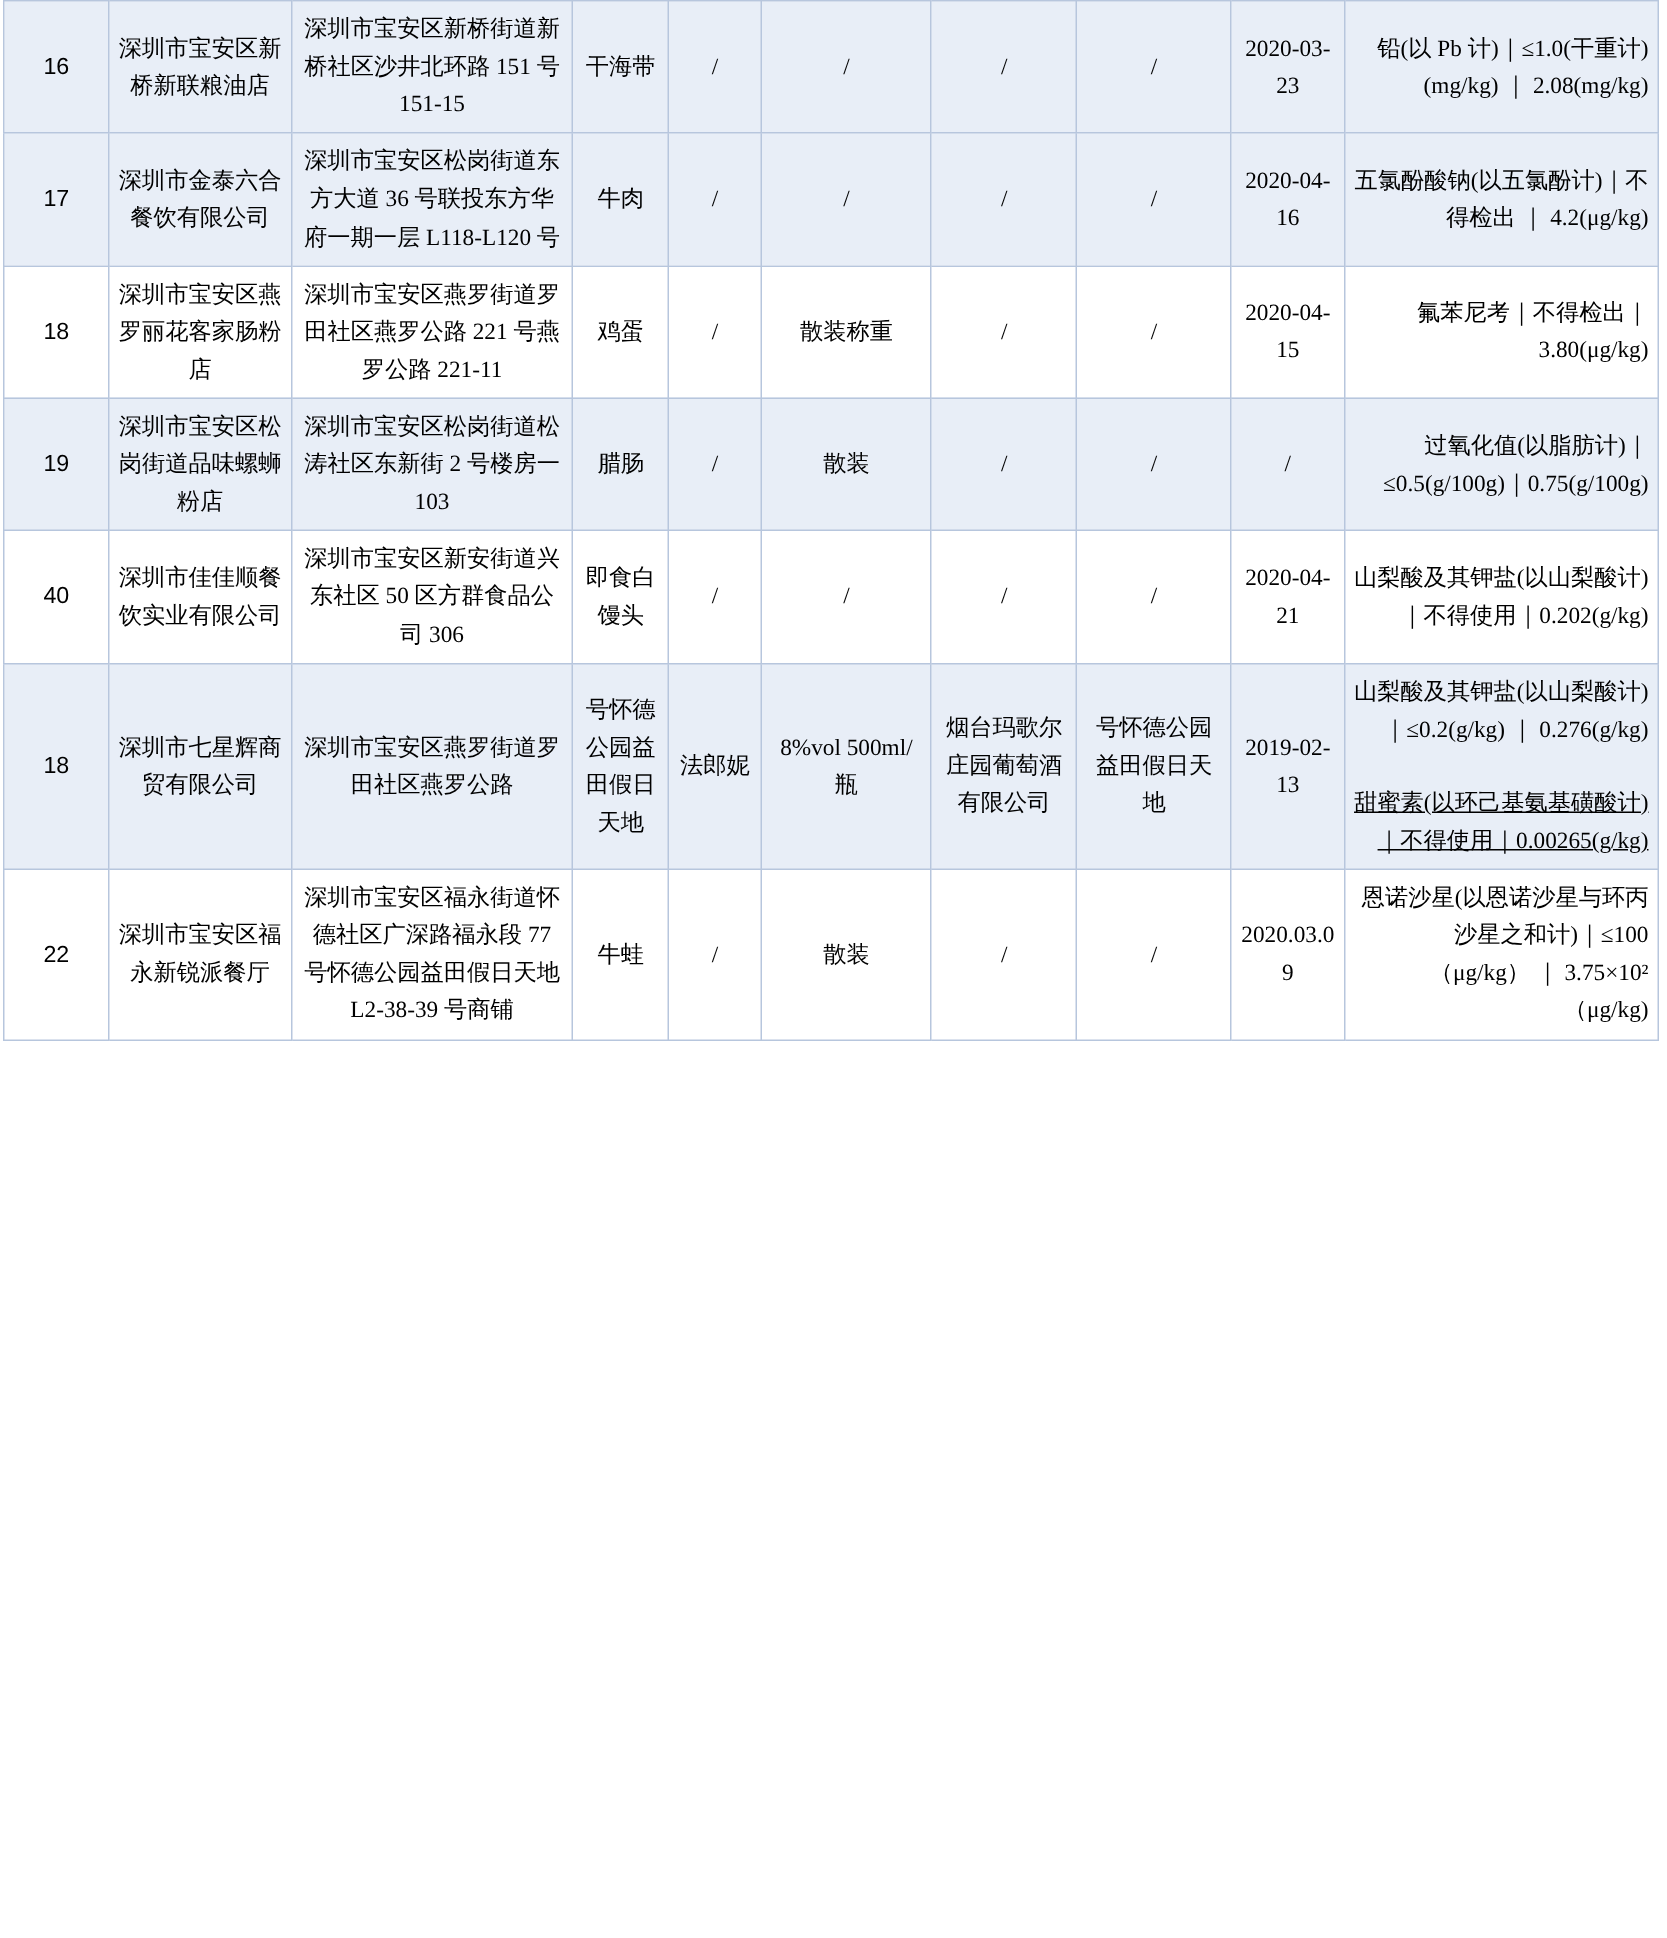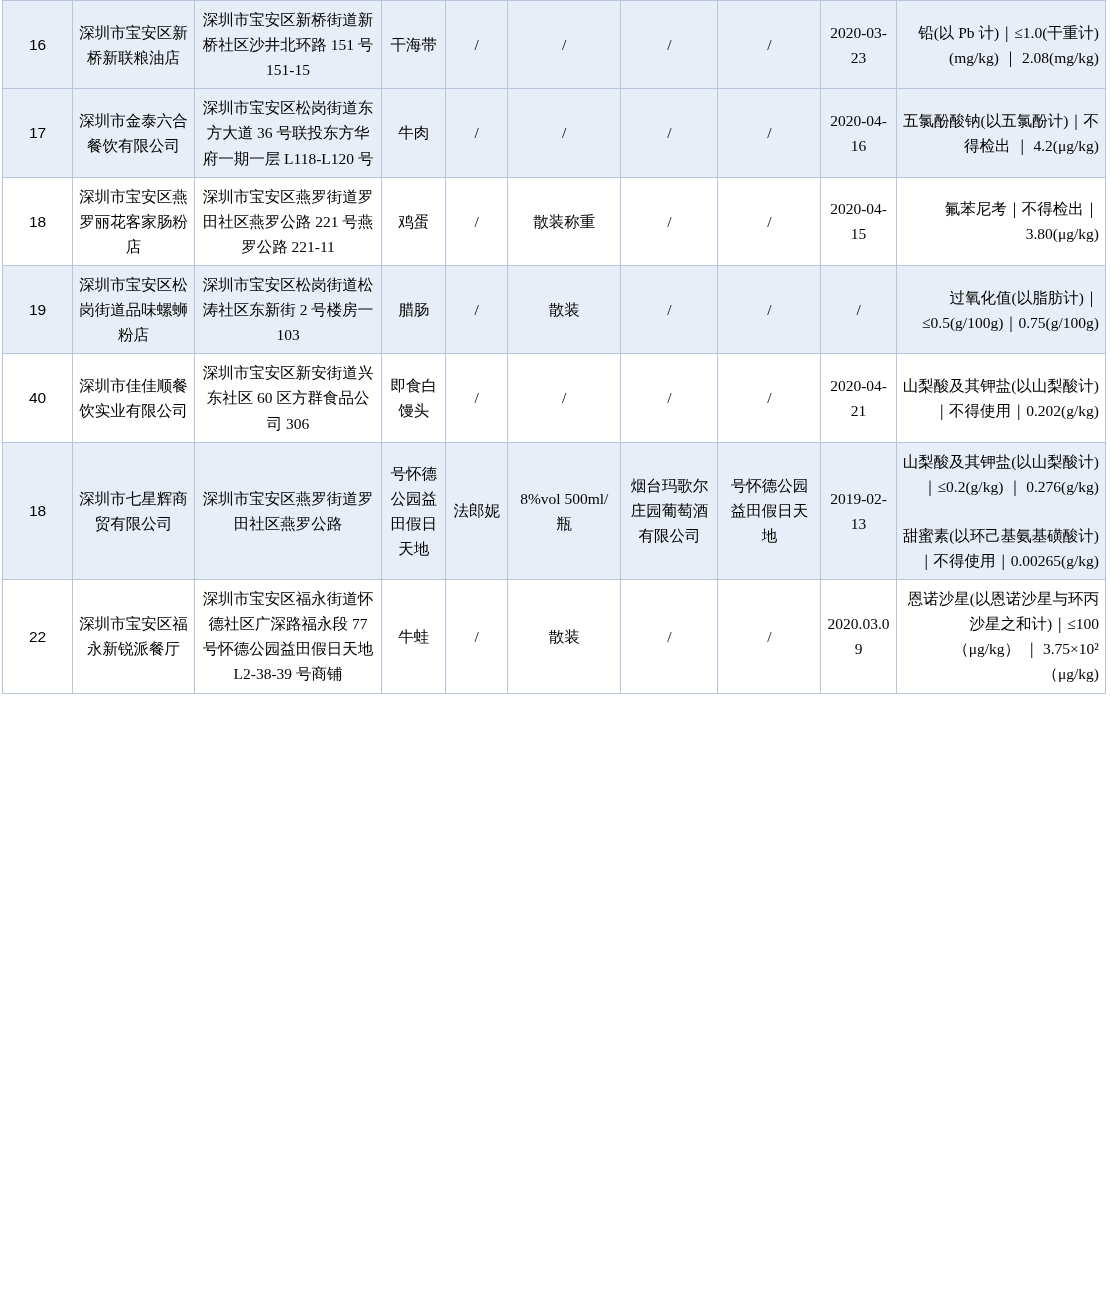--- a/index.html
+++ b/index.html
@@ -49,21 +49,21 @@
   .c-center { text-align: center; }
 
   .nowrap-date { white-space: normal; font-family: Liberation Serif, serif; }
 
   .itemcell {
     text-align: right;
     padding-left: 9px;
     padding-right: 6px;
   }
   .itemcell .para { margin: 0; }
-  .itemcell .para + .para { margin-top: 1.55em; }
+  .itemcell .para + .para { margin-top: 1.55em; text-decoration: underline; }
 
   .num { font-family: Liberation Sans, sans-serif; }
 </style>
 </head>
 <body>
 
 <div id="sheet">
   <table class="report">
     <colgroup>
       <col class="c-no">
@@ -135,21 +135,21 @@
         <td class="c-center">/</td>
         <td class="c-center nowrap-date">/</td>
         <td class="itemcell">
           <p class="para">过氧化值(以脂肪计)｜≤0.5(g/100g)｜0.75(g/100g)</p>
         </td>
       </tr>
 
       <tr class="row-plain">
         <td class="c-center num">40</td>
         <td class="c-center">深圳市佳佳顺餐饮实业有限公司</td>
-        <td class="c-center">深圳市宝安区新安街道兴东社区 60 区方群食品公司 306</td>
+        <td class="c-center">深圳市宝安区新安街道兴东社区 50 区方群食品公司 306</td>
         <td class="c-center">即食白馒头</td>
         <td class="c-center">/</td>
         <td class="c-center">/</td>
         <td class="c-center">/</td>
         <td class="c-center">/</td>
         <td class="c-center nowrap-date">2020-04-21</td>
         <td class="itemcell">
           <p class="para">山梨酸及其钾盐(以山梨酸计)｜不得使用｜0.202(g/kg)</p>
         </td>
       </tr>

